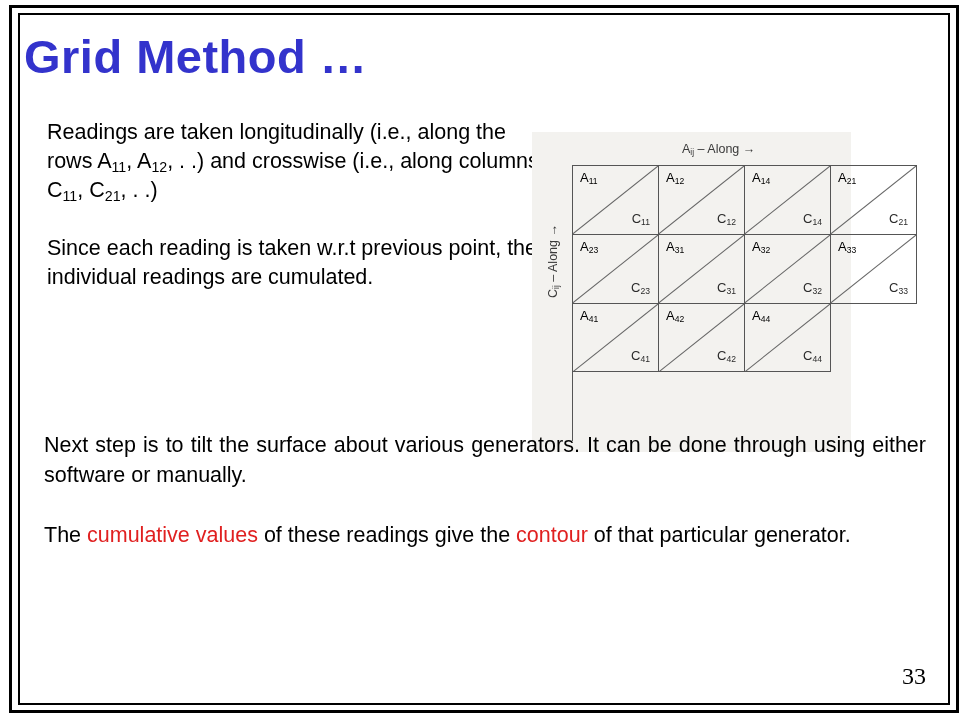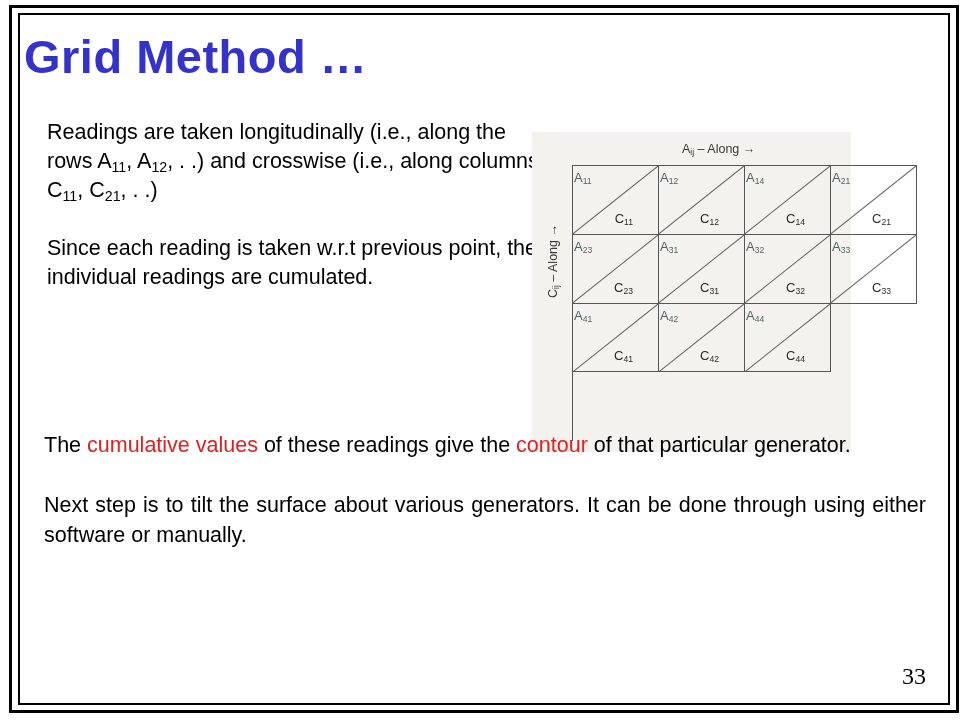--- a/index.html
+++ b/index.html
@@ -159,29 +159,29 @@
   }
   .grid-cell .diag {
     position: absolute;
     left: 0;
     top: 0;
     width: 100%;
     height: 100%;
   }
   .lab-a {
     position: absolute;
-    left: 1px;
+    left: 7px;
     top: 4px;
     font-size: 13px;
-    color: #0f766e;
+    color: #000000;
     font-family: "Liberation Sans", sans-serif;
   }
   .lab-c {
     position: absolute;
-    right: 25px;
+    right: 8px;
     bottom: 8px;
     font-size: 13px;
     color: #2b2b2b;
     font-family: "Liberation Sans", sans-serif;
   }
   .lab-a sub, .lab-c sub {
     font-size: 0.66em;
     vertical-align: -0.25em;
     line-height: 0;
   }
@@ -318,21 +318,21 @@
                 <span class="lab-a">A<sub>44</sub></span>
                 <span class="lab-c">C<sub>44</sub></span>
               </div>
             </div>
         </div>
 
       </div>
     </div>
 
     <div class="body-bottom">
+      <p class="para">Next step is to tilt the surface about various generators. It can be done through using either software or manually.</p>
+
       <p class="para"><span>The </span><span class="hl">cumulative values</span><span> of these readings give the </span><span class="hl">contour</span><span> of that particular generator.</span></p>
-
-      <p class="para">Next step is to tilt the surface about various generators. It can be done through using either software or manually.</p>
     </div>
 
     <div class="page-num">33</div>
 
   </div>
 </div>
 
 </body></html>

